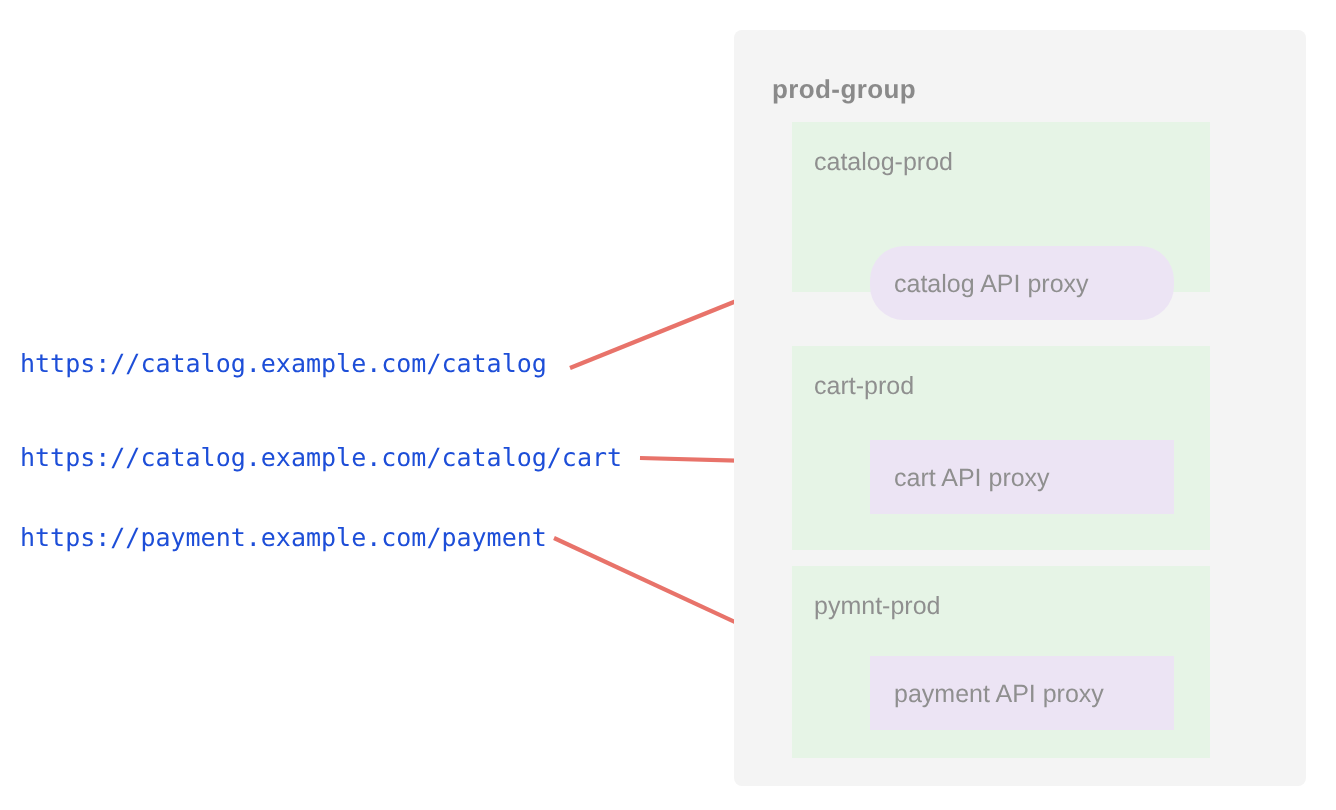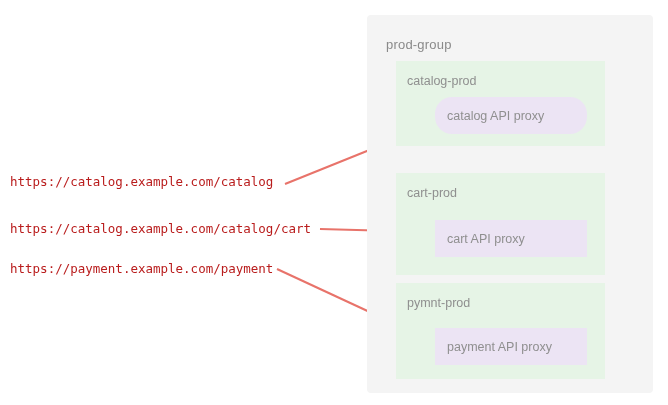--- a/index.html
+++ b/index.html
@@ -16,42 +16,42 @@
   .requests-heading{
     position:absolute;left:10px;top:114px;
     font-size:17px;color:#9e9e9e;
     letter-spacing:0.2px;
     white-space:nowrap;
   }
   .url{
     position:absolute;left:10px;
     font-family:"DejaVu Sans Mono", monospace;
     font-size:12.5px;
-    color:#b91c1c;
+    color:#1d4ed8;
     white-space:nowrap;
     letter-spacing:0px;
   }
   .url-0{top:174px;}
   .url-1{top:221px;}
   .url-2{top:261px;}
 
   
   .arrows{position:absolute;left:0;top:0;width:668px;height:405px;overflow:visible;}
 
   
   .panel{
     position:absolute;left:367px;top:15px;
     width:286px;height:378px;
     background:#f4f4f4;
     border-radius:4px;
     box-sizing:border-box;
   }
   .panel-title{
     position:absolute;left:19px;top:22px;
-    font-size:13px;font-weight:normal;color:#8a8a8a;
+    font-size:13px;font-weight:bold;color:#8a8a8a;
     letter-spacing:0.2px;
     white-space:nowrap;
   }
   .group{
     position:absolute;left:29px;width:209px;
     background:#e6f4e6;
     box-sizing:border-box;
   }
   .group-0{top:46px;height:85px;}
   .group-1{top:158px;height:102px;}
@@ -61,21 +61,21 @@
     font-size:12.5px;color:#8f8f8f;
     white-space:nowrap;
   }
   .proxy{
     position:absolute;left:68px;
     width:152px;height:37px;
     background:#ece4f4;
     box-sizing:border-box;
     display:flex;align-items:center;
   }
-  .proxy-0{top:82px;border-radius:17px;}
+  .proxy-0{top:108px;border-radius:17px;}
   .proxy-1{top:205px;}
   .proxy-2{top:313px;text-align:center;}
   .proxy-label{
     margin-left:12px;
     font-size:12.5px;color:#8f8f8f;
     white-space:nowrap;
   }
 </style>
 </head>
 <body>

